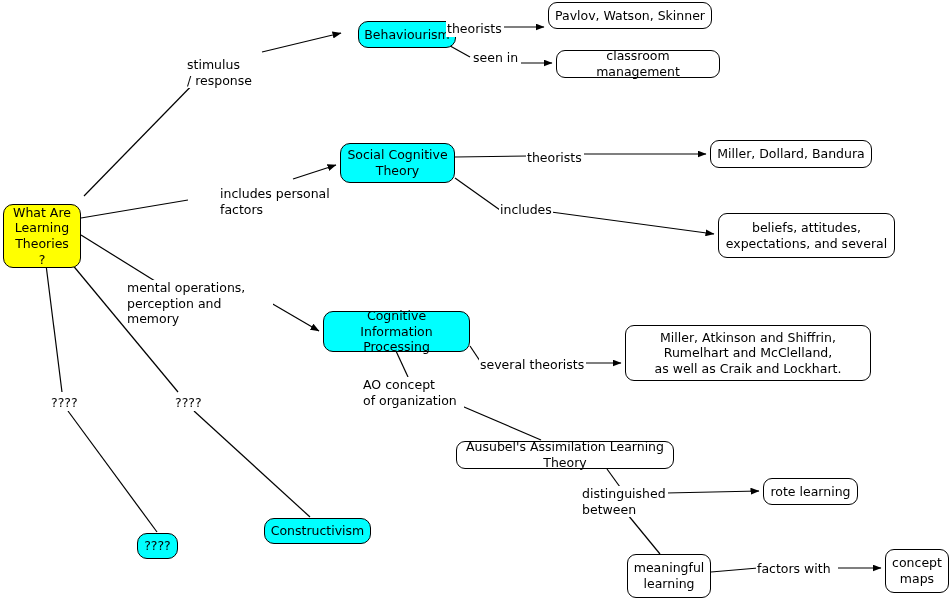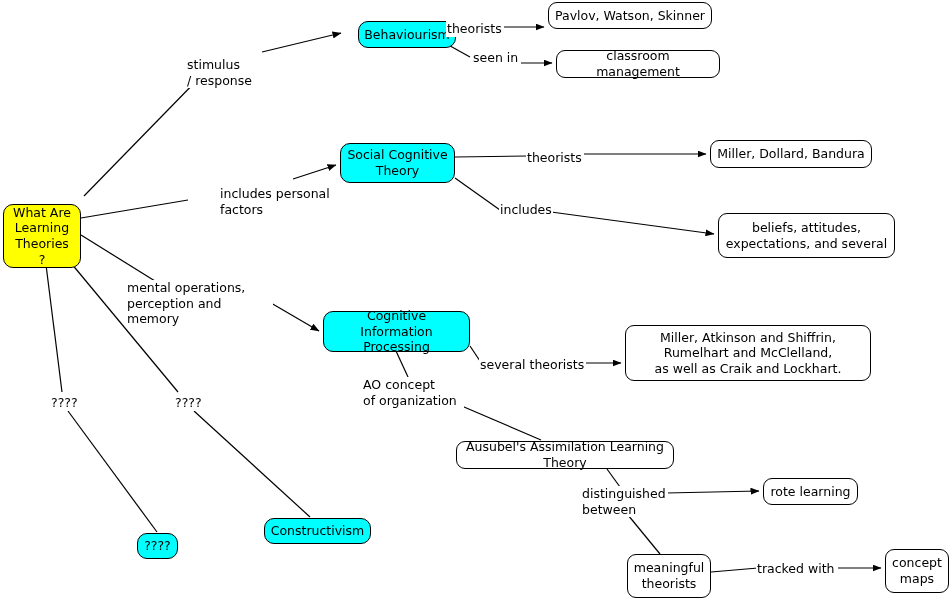--- a/index.html
+++ b/index.html
@@ -116,21 +116,21 @@
       <div class="node plain" style="left: 718px; top: 213px; width: 177px; height: 45px;">beliefs, attitudes,
 expectations, and several</div>
       <div class="node concept" style="left: 323px; top: 311px; width: 147px; height: 41px;">Cognitive Information
 Processing</div>
       <div class="node plain" style="left: 625px; top: 325px; width: 246px; height: 56px;">Miller, Atkinson and Shiffrin,
 Rumelhart and McClelland,
 as well as Craik and Lockhart.</div>
       <div class="node plain" style="left: 456px; top: 441px; width: 218px; height: 28px;">Ausubel's Assimilation Learning Theory</div>
       <div class="node plain" style="left: 763px; top: 478px; width: 95px; height: 27px;">rote learning</div>
       <div class="node plain" style="left: 627px; top: 554px; width: 84px; height: 44px;">meaningful
-theorists</div>
+learning</div>
       <div class="node plain" style="left: 885px; top: 549px; width: 64px; height: 44px;">concept
 maps</div>
       <div class="node concept" style="left: 264px; top: 518px; width: 107px; height: 26px;">Constructivism</div>
       <div class="node concept" style="left: 137px; top: 533px; width: 41px; height: 26px;">????</div>
     </div>
   <div id="label-layer">
       <div class="edge-label" style="left: 186px; top: 47px; width: 76px; margin-top: 10px;">stimulus
 / response</div>
       <div class="edge-label" style="left: 187px; top: 186px; width: 117px; margin-left: 32px;">includes personal
 factors</div>
@@ -140,15 +140,15 @@
       <div class="edge-label" style="left: 174px; top: 395px; width: 28px;">????</div>
       <div class="edge-label" style="left: 446px; top: 21px; width: 56px;">theorists</div>
       <div class="edge-label" style="left: 472px; top: 50px; width: 47px;">seen in</div>
       <div class="edge-label" style="left: 526px; top: 150px; width: 56px;">theorists</div>
       <div class="edge-label" style="left: 499px; top: 202px; width: 52px;">includes</div>
       <div class="edge-label" style="left: 479px; top: 357px; width: 105px;">several theorists</div>
       <div class="edge-label" style="left: 362px; top: 377px; width: 100px;">AO concept
 of organization</div>
       <div class="edge-label" style="left: 581px; top: 486px; width: 85px;">distinguished
 between</div>
-      <div class="edge-label" style="left: 756px; top: 561px; width: 80px;">tracked with</div>
+      <div class="edge-label" style="left: 756px; top: 561px; width: 80px;">factors with</div>
     </div>
 </div>
 
 </body></html>

